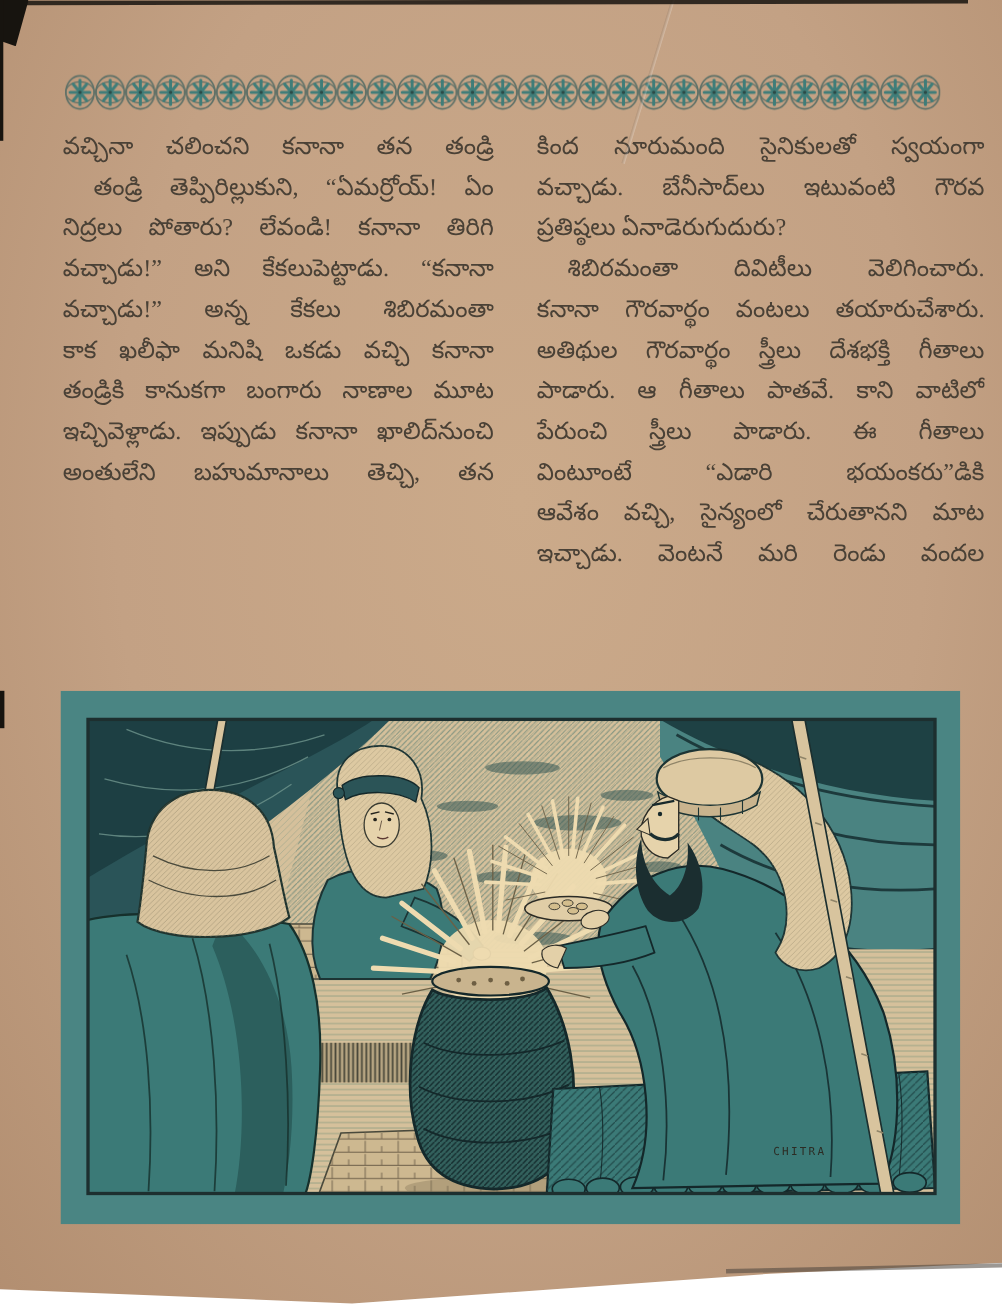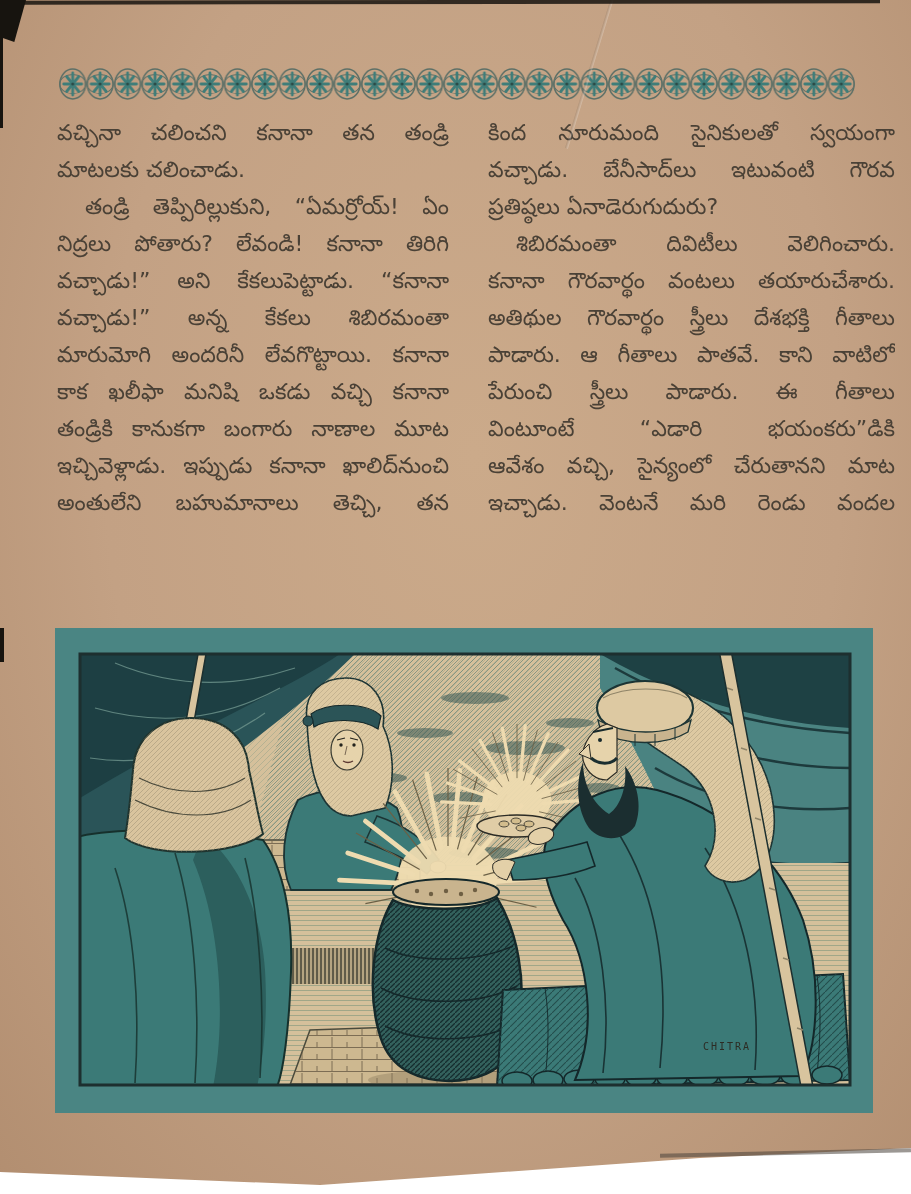--- a/index.html
+++ b/index.html
@@ -23,21 +23,21 @@
   #bottom-shadow{position:absolute;left:660px;top:1151px;width:251px;height:4px;
     background:#4a443c;opacity:.55;transform:rotate(-1.2deg);}
 
   
   #ornament{position:absolute;left:59px;top:65px;}
 
   
   .col{position:absolute;top:114px;color:#4a4136;font-size:22px;line-height:37px;}
   #col-left{left:57px;width:392px;}
   #col-right{left:488px;width:407px;}
-  .line{height:37px;overflow:hidden;text-align:justify;text-align-last:justify;white-space:normal;}
+  .line{height:37px;overflow:hidden;text-align:justify;text-align-last:justify;white-space:normal;font-family:Liberation Serif, serif;}
   .line.pe{text-align:left;text-align-last:left;}
   .line.ind{text-indent:28px;}
 
   
   #illustration{position:absolute;left:55px;top:628px;width:818px;height:485px;}
 </style>
 </head>
 <body>
 
 <div id="scan">
@@ -55,26 +55,24 @@
           <line x1="19.8" y1="11.5" x2="7.6" y2="26.5"></line>
         </g>
         <circle cx="13.7" cy="19" r="1.6" fill="#2c4a46"></circle>
       </pattern>
     </defs>
     <rect width="796" height="38" fill="url(#orn)"></rect>
   </svg>
 
   <div id="col-left" class="col">
     <div class="line">వచ్చినా చలించని కనానా తన తండ్రి</div>
-    <div class="line pe">మాటలకు చలించాడు.</div>
     <div class="line ind">తండ్రి తెప్పిరిల్లుకుని, “ఏమర్రోయ్! ఏం</div>
     <div class="line">నిద్రలు పోతారు? లేవండి! కనానా తిరిగి</div>
     <div class="line">వచ్చాడు!” అని కేకలుపెట్టాడు. “కనానా</div>
     <div class="line">వచ్చాడు!” అన్న కేకలు శిబిరమంతా</div>
-    <div class="line">మారుమోగి అందరినీ లేవగొట్టాయి. కనానా</div>
     <div class="line">కాక ఖలీఫా మనిషి ఒకడు వచ్చి కనానా</div>
     <div class="line">తండ్రికి కానుకగా బంగారు నాణాల మూట</div>
     <div class="line">ఇచ్చివెళ్లాడు. ఇప్పుడు కనానా ఖాలిద్‌నుంచి</div>
     <div class="line">అంతులేని బహుమానాలు తెచ్చి, తన</div>
   </div>
 
   <div id="col-right" class="col">
     <div class="line">కింద నూరుమంది సైనికులతో స్వయంగా</div>
     <div class="line">వచ్చాడు. బేనీసాద్‌లు ఇటువంటి గౌరవ</div>
     <div class="line pe">ప్రతిష్ఠలు ఏనాడెరుగుదురు?</div>

